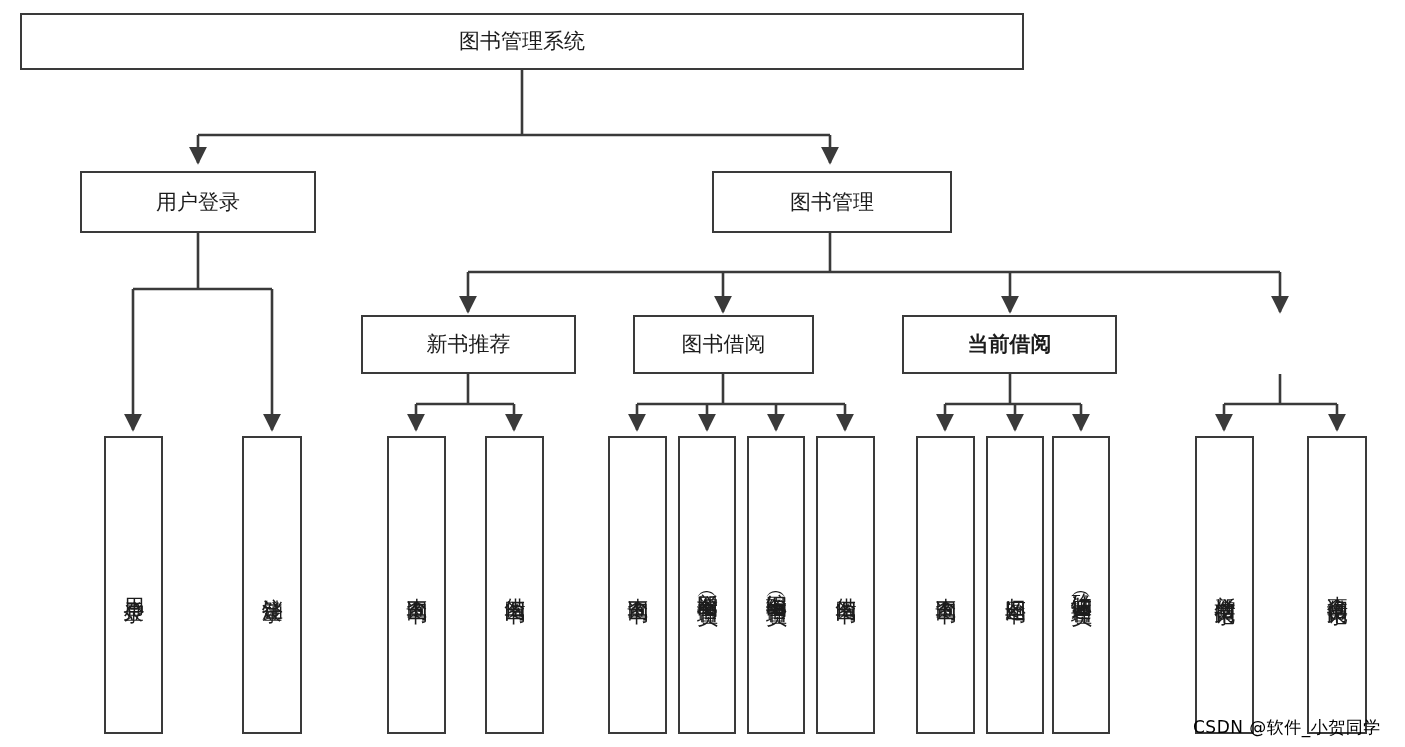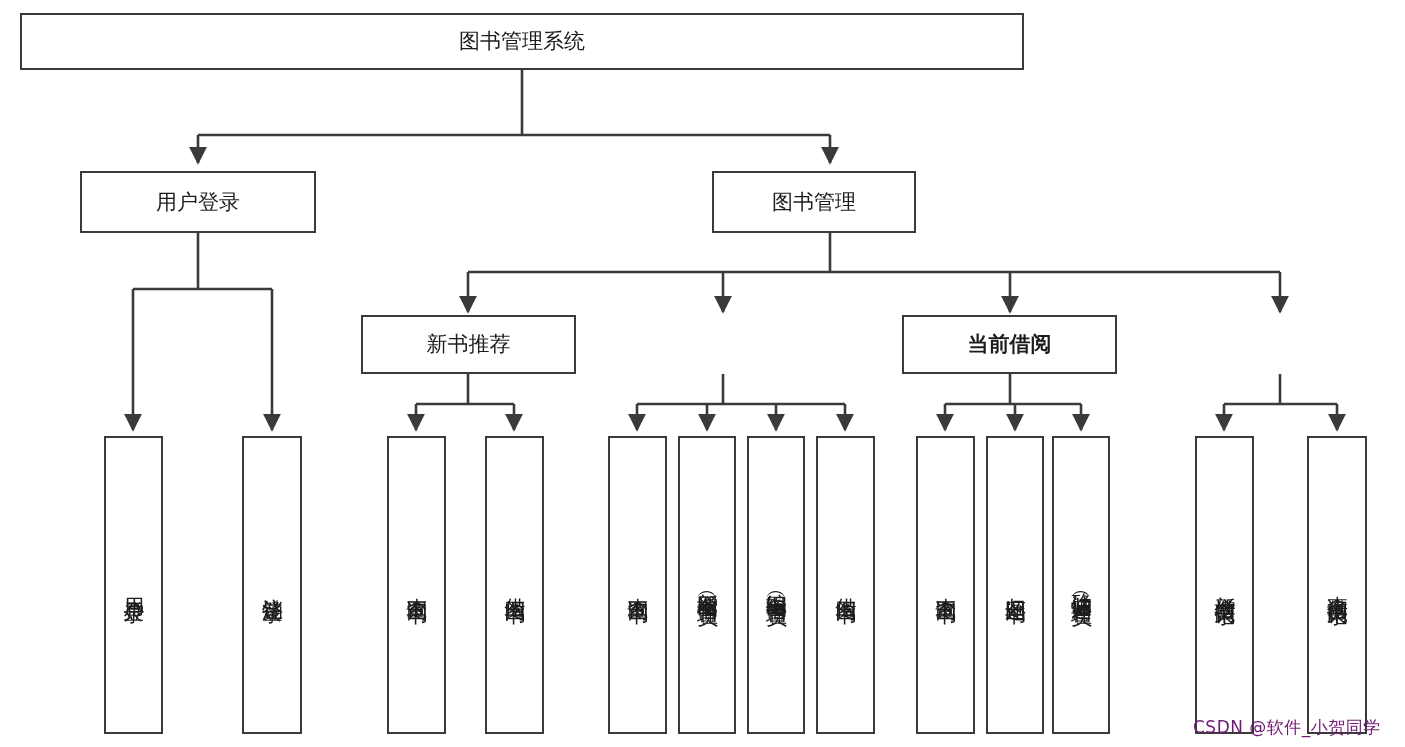--- a/index.html
+++ b/index.html
@@ -51,21 +51,21 @@
   }
   .vert .node-label {
     writing-mode: vertical-rl;
     text-orientation: upright;
     font-size: 21px;
     letter-spacing: 2px;
     line-height: 1;
   }
   .watermark {
     position: absolute;
-    color: #701a75;
+    color: #000000;
     font-size: 17px;
     white-space: nowrap;
     letter-spacing: 0.5px;
   }
 </style>
 </head>
 <body>
 
 <div id="canvas">
 
@@ -119,26 +119,29 @@
     </g>
   </svg>
 
   <div class="node horiz" style="left:20px; top:13px; width:1004px; height:57px;">
     <span class="node-label">图书管理系统</span>
   </div>
 
   <div class="node horiz" style="left:80px; top:171px; width:236px; height:62px;">
     <span class="node-label">用户登录</span>
   </div>
-  <div class="node horiz" style="left:712px; top:171px; width:204px; height:62px;">
+  <div class="node horiz" style="left:712px; top:171px; width:240px; height:62px;">
     <span class="node-label">图书管理</span>
   </div>
 
   <div class="node horiz" style="left:361px; top:315px; width:215px; height:59px;">
     <span class="node-label">新书推荐</span>
+  </div>
+  <div class="node horiz" style="left:633px; top:315px; width:181px; height:59px;">
+    <span class="node-label">图书借阅</span>
   </div>
   <div class="node horiz" style="left:902px; top:315px; width:215px; height:59px;font-weight:bold;">
     <span class="node-label">当前借阅</span>
   </div>
 
   <div class="node vert" style="left:104px; top:436px; width:59px; height:298px;">
     <span class="node-label">用户登录</span>
   </div>
   <div class="node vert" style="left:242px; top:436px; width:60px; height:298px;">
     <span class="node-label">注销登录</span>

